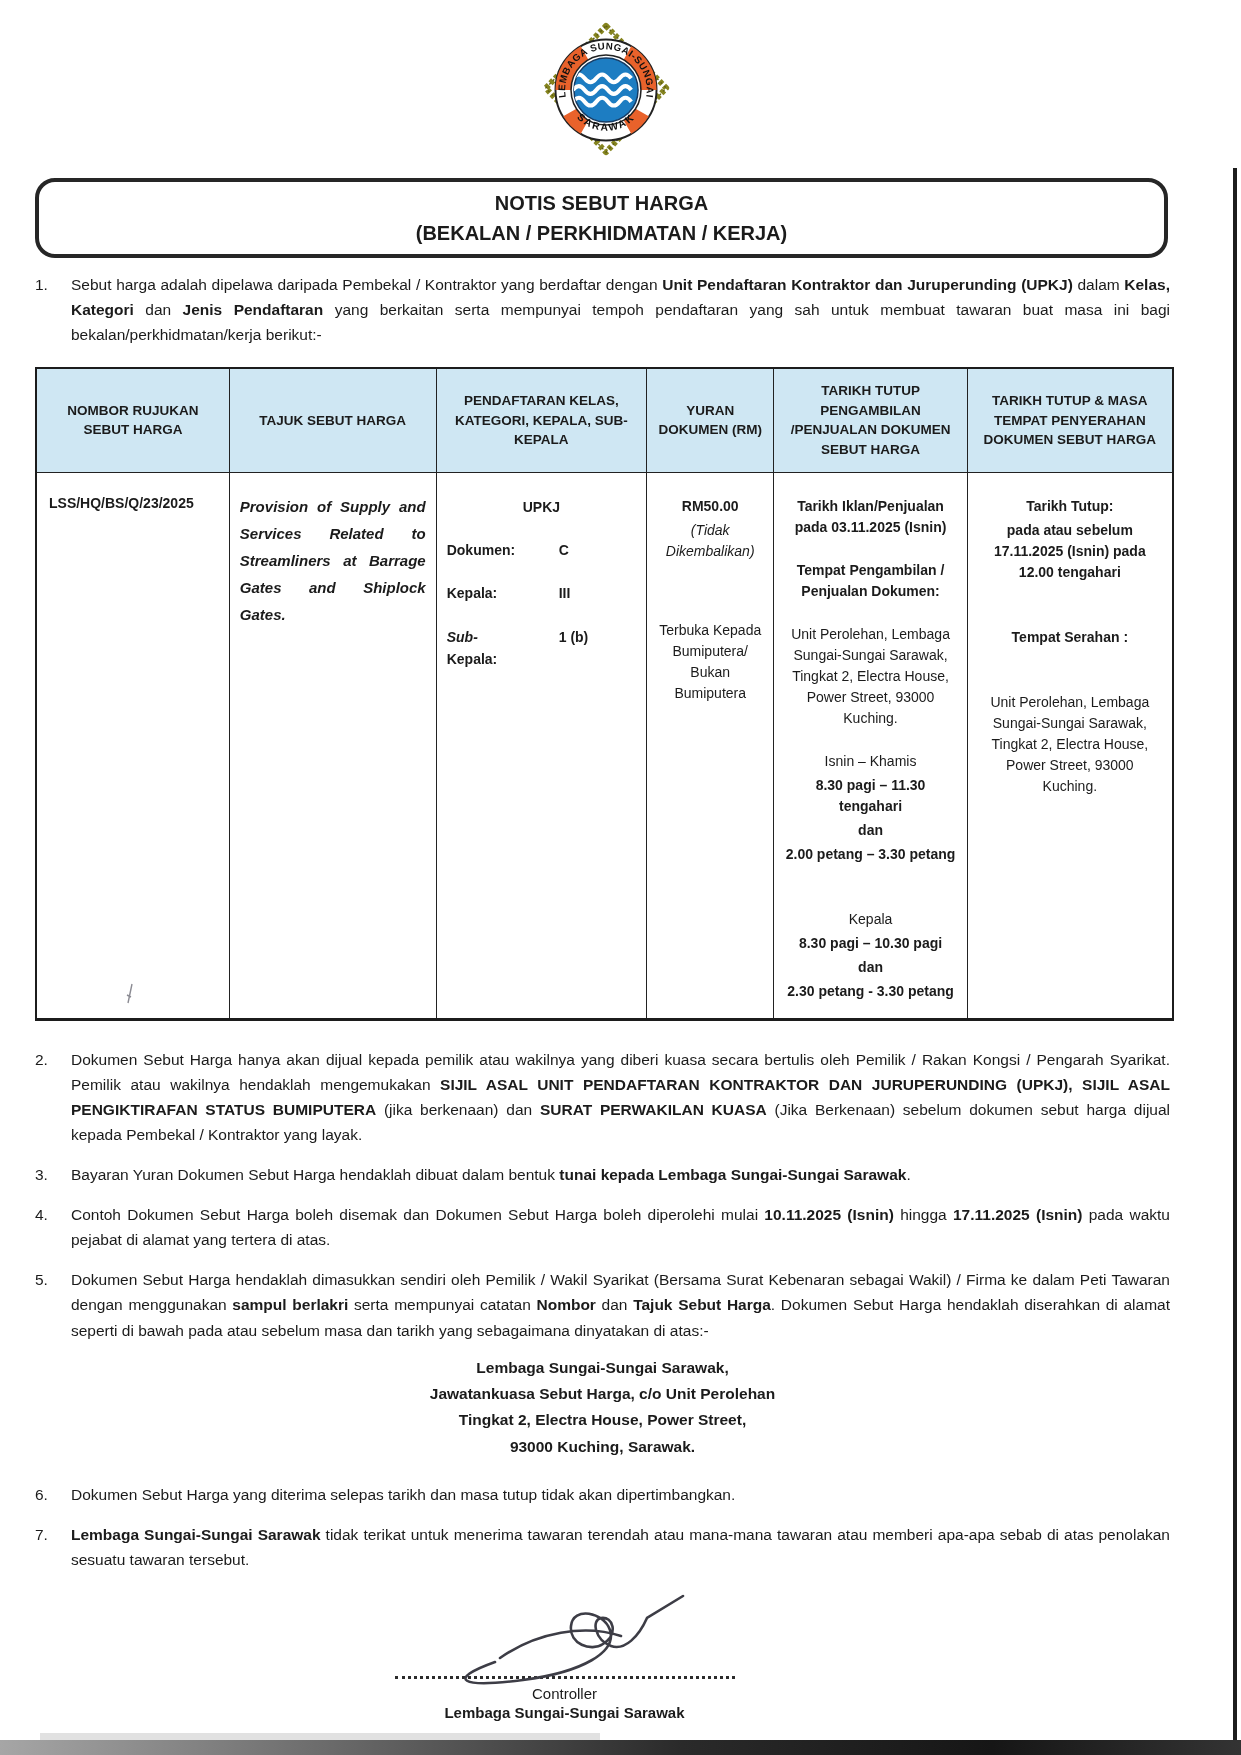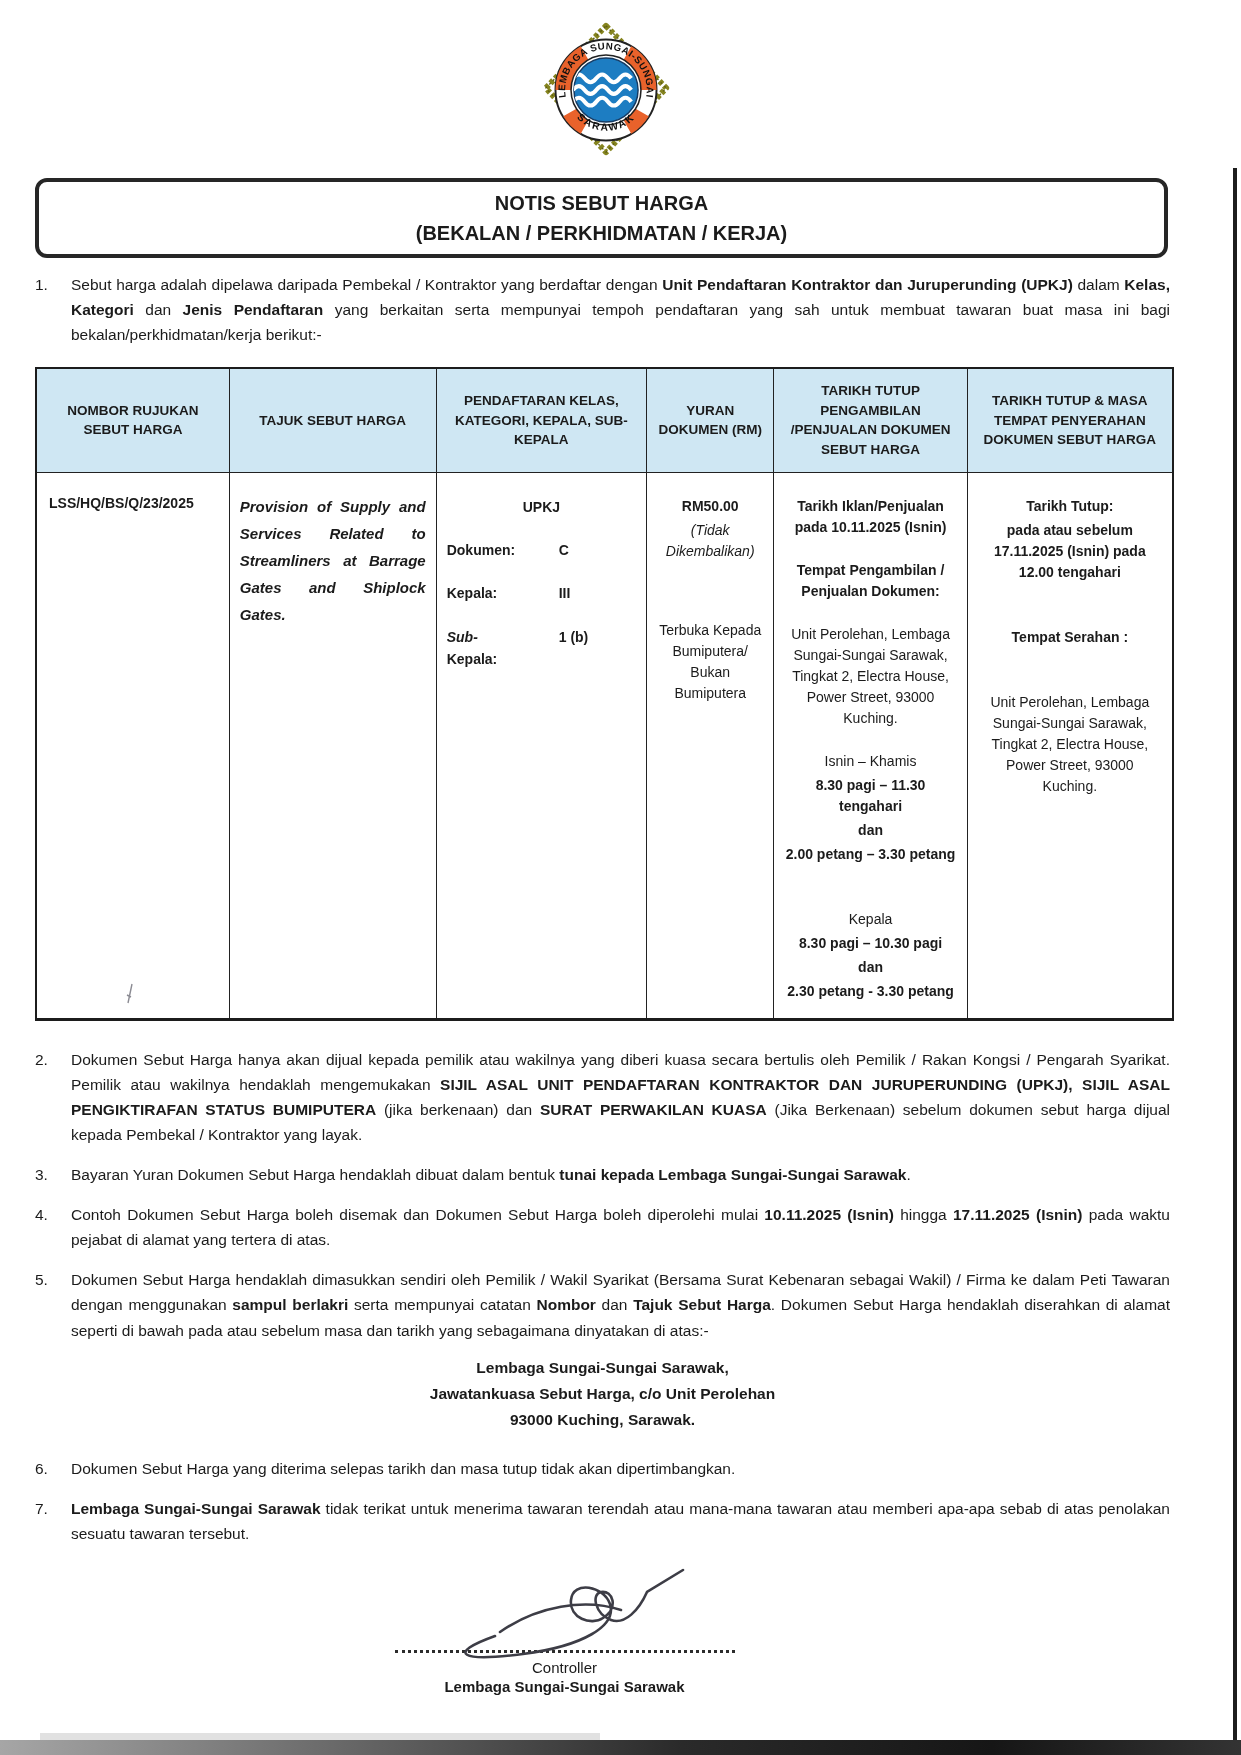--- a/index.html
+++ b/index.html
@@ -15,21 +15,21 @@
   .b{font-weight:bold;}
   .i{font-style:italic;}
 
   
   .logo-wrap{position:absolute;top:18px;left:538px;width:136px;height:144px;}
   .logo-wrap svg{display:block;width:100%;height:100%;}
 
   
   .title-box{
     position:absolute;top:178px;left:35px;width:1125px;height:72px;
-    border:4px solid #262626;border-radius:12px;
+    border:4px solid #262626;border-radius:20px;
     display:flex;flex-direction:column;justify-content:center;align-items:center;
     font-weight:bold;font-size:20px;line-height:1.5;text-align:center;
   }
 
   
   .body{position:absolute;top:272px;left:35px;width:1135px;}
   .para{position:relative;padding-left:36px;text-align:justify;font-size:15.5px;line-height:1.62;margin-bottom:15px;}
   .para .num{position:absolute;left:0;top:0;}
   .para1{margin-bottom:20px;}
 
@@ -175,21 +175,21 @@
           </td>
           <td class="c-center">
             <div>
                 <div class="blk b">RM50.00</div>
                 <div class="blk i">(Tidak Dikembalikan)</div>
                 <div class="blk g3">Terbuka Kepada Bumiputera/ Bukan Bumiputera</div>
               </div>
           </td>
           <td class="c-center">
             <div>
-                <div class="blk b">Tarikh Iklan/Penjualan pada 10.11.2025 (Isnin)</div>
+                <div class="blk b">Tarikh Iklan/Penjualan pada 03.11.2025 (Isnin)</div>
                 <div class="blk b g1">Tempat Pengambilan / Penjualan Dokumen:</div>
                 <div class="blk g1">Unit Perolehan, Lembaga Sungai-Sungai Sarawak, Tingkat 2, Electra House, Power Street, 93000 Kuching.</div>
                 <div class="blk g1">Isnin – Khamis</div>
                 <div class="blk b">8.30 pagi – 11.30 tengahari</div>
                 <div class="blk b">dan</div>
                 <div class="blk b">2.00 petang – 3.30 petang</div>
                 <div class="blk g2">Kepala</div>
                 <div class="blk b">8.30 pagi – 10.30 pagi</div>
                 <div class="blk b">dan</div>
                 <div class="blk b">2.30 petang - 3.30 petang</div>
@@ -220,20 +220,21 @@
       <span><span>Contoh Dokumen Sebut Harga boleh disemak dan Dokumen Sebut Harga boleh diperolehi mulai </span><span class="b">10.11.2025 (Isnin)</span><span> hingga </span><span class="b">17.11.2025 (Isnin)</span><span> pada waktu pejabat di alamat yang tertera di atas.</span></span>
     </div>
 
     <div class="para" style="margin-bottom:6px">
       <span class="num">5.</span>
       <span><span>Dokumen Sebut Harga hendaklah dimasukkan sendiri oleh Pemilik / Wakil Syarikat (Bersama Surat Kebenaran sebagai Wakil) / Firma ke dalam Peti Tawaran dengan menggunakan </span><span class="b">sampul berlakri</span><span> serta mempunyai catatan </span><span class="b">Nombor</span><span> dan </span><span class="b">Tajuk Sebut Harga</span><span>. Dokumen Sebut Harga hendaklah diserahkan di alamat seperti di bawah pada atau sebelum masa dan tarikh yang sebagaimana dinyatakan di atas:-</span></span>
     </div>
     <div class="addr">
       <div>Lembaga Sungai-Sungai Sarawak,</div>
       <div>Jawatankuasa Sebut Harga, c/o  Unit Perolehan</div>
+      <div>Tingkat 2, Electra House, Power Street,</div>
       <div>93000 Kuching, Sarawak.</div>
     </div>
 
     <div class="para">
       <span class="num">6.</span>
       <span><span>Dokumen Sebut Harga yang diterima selepas tarikh dan masa tutup tidak akan dipertimbangkan.</span></span>
     </div>
     <div class="para" style="margin-bottom:4px">
       <span class="num">7.</span>
       <span><span class="b">Lembaga Sungai-Sungai Sarawak</span><span> tidak terikat untuk menerima tawaran terendah atau mana-mana tawaran atau memberi apa-apa sebab di atas penolakan sesuatu tawaran tersebut.</span></span>

